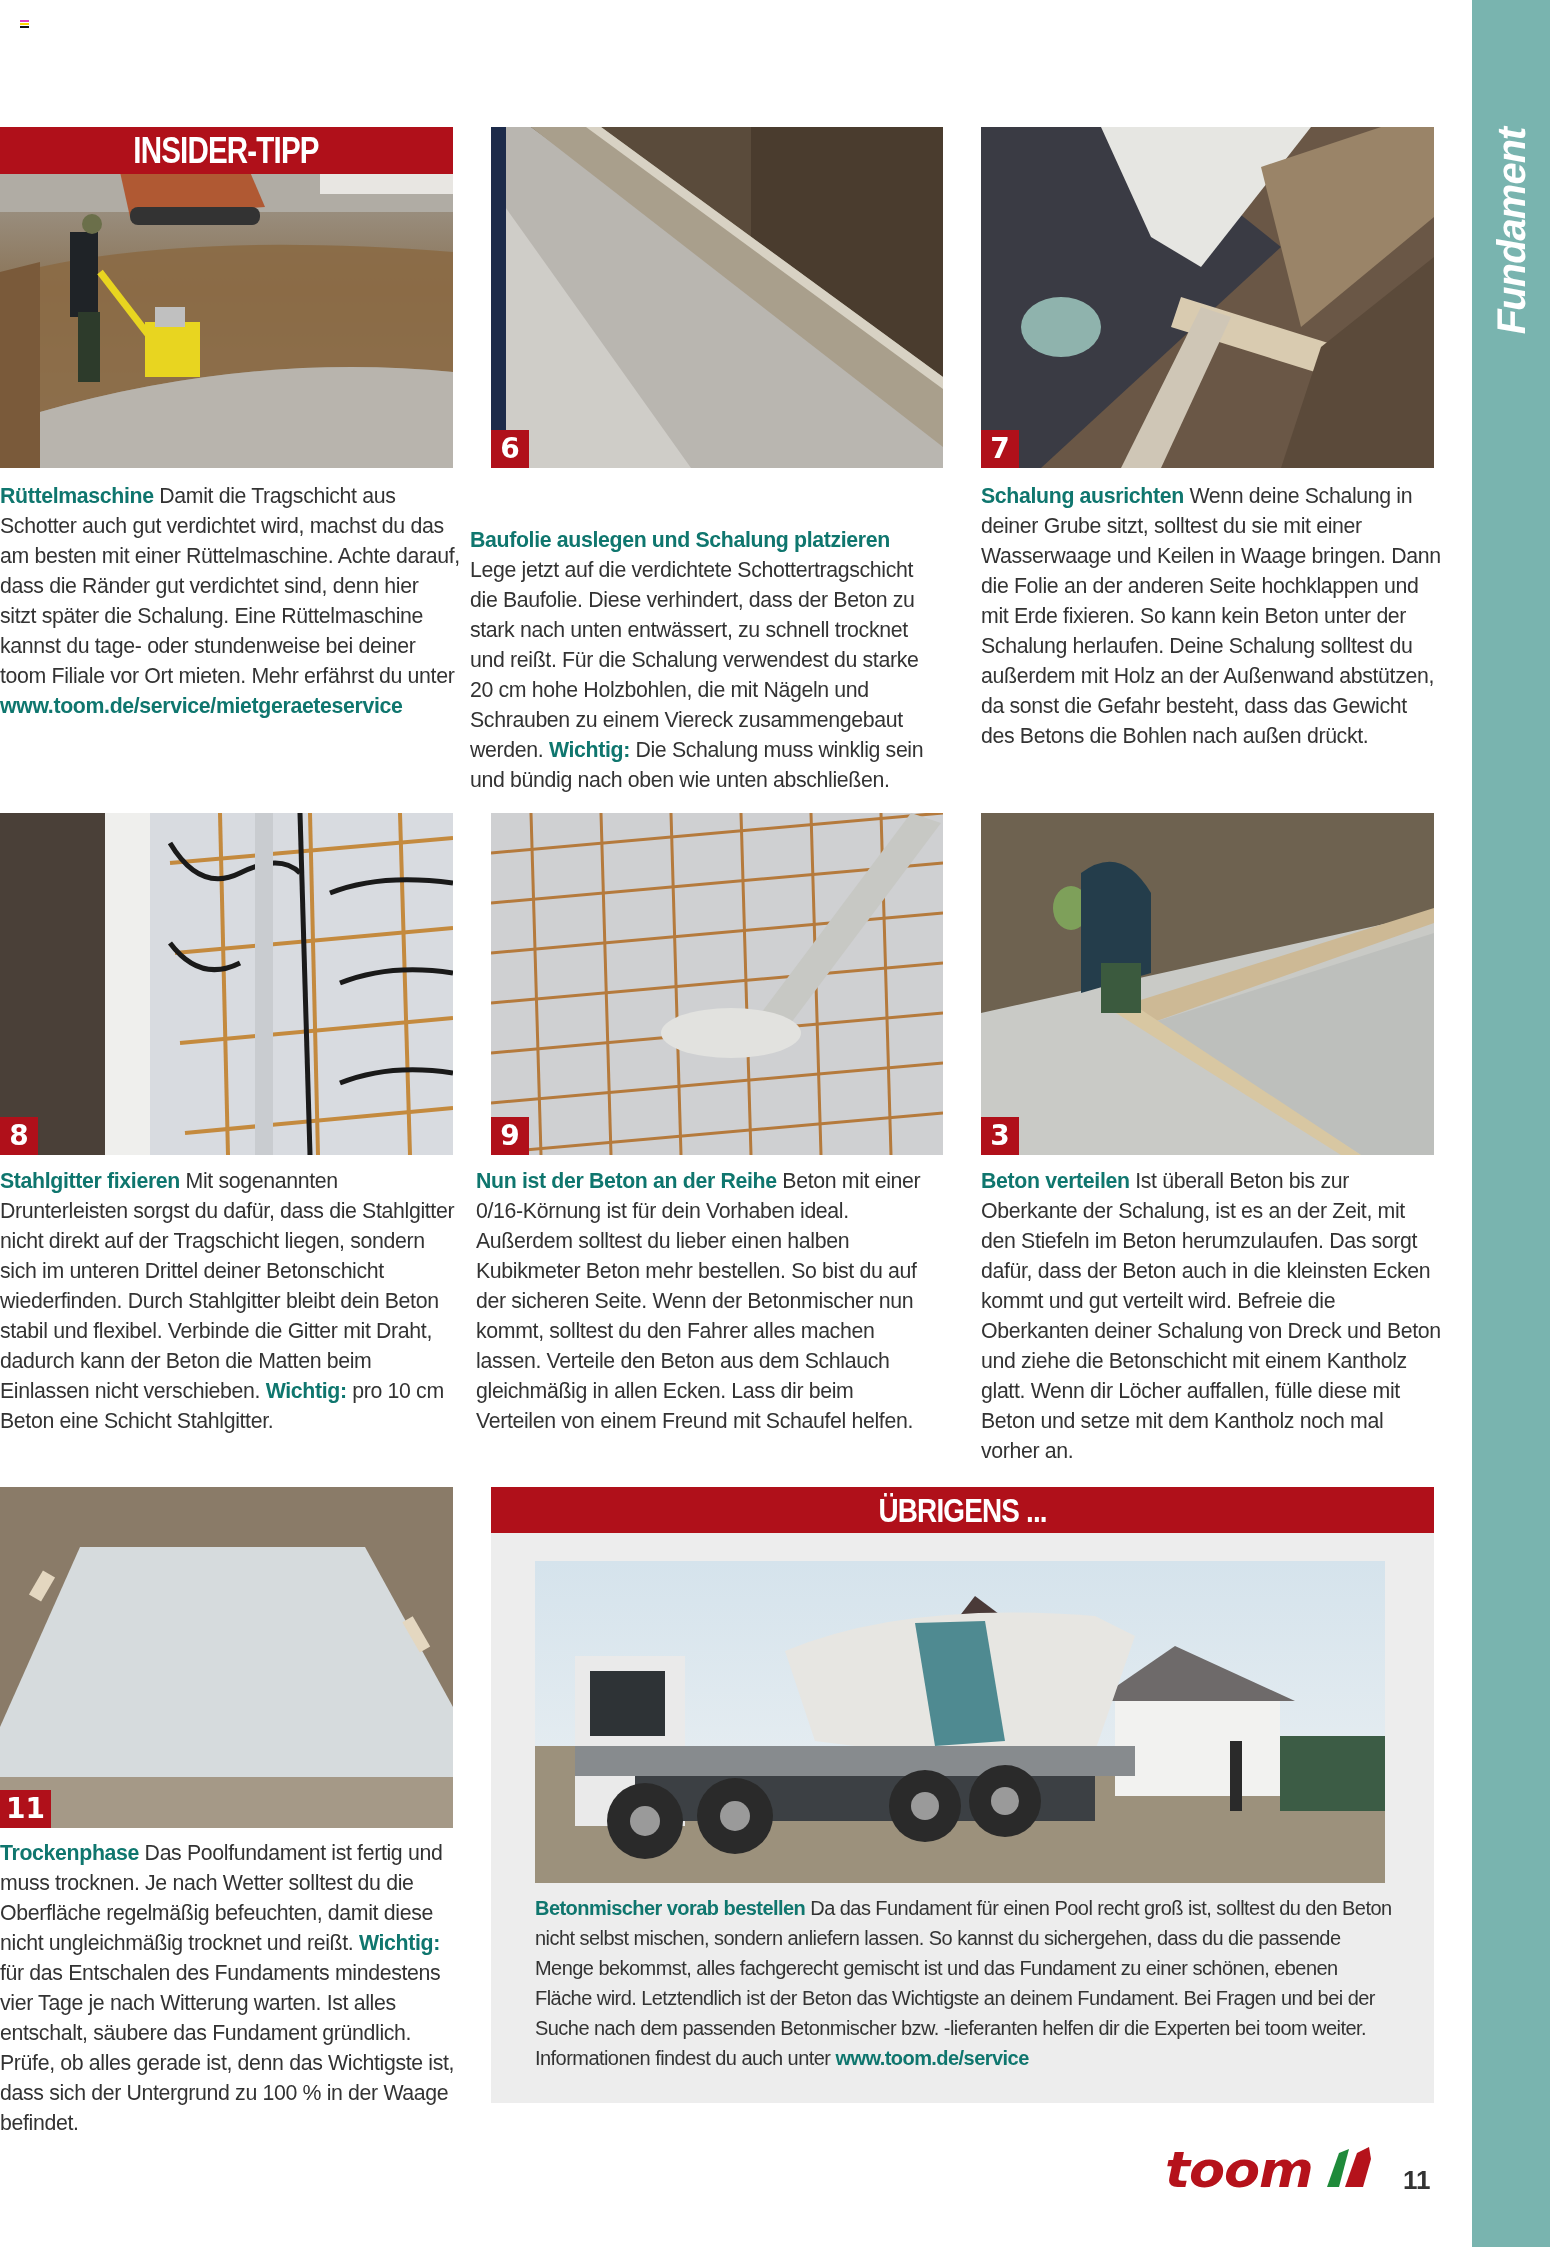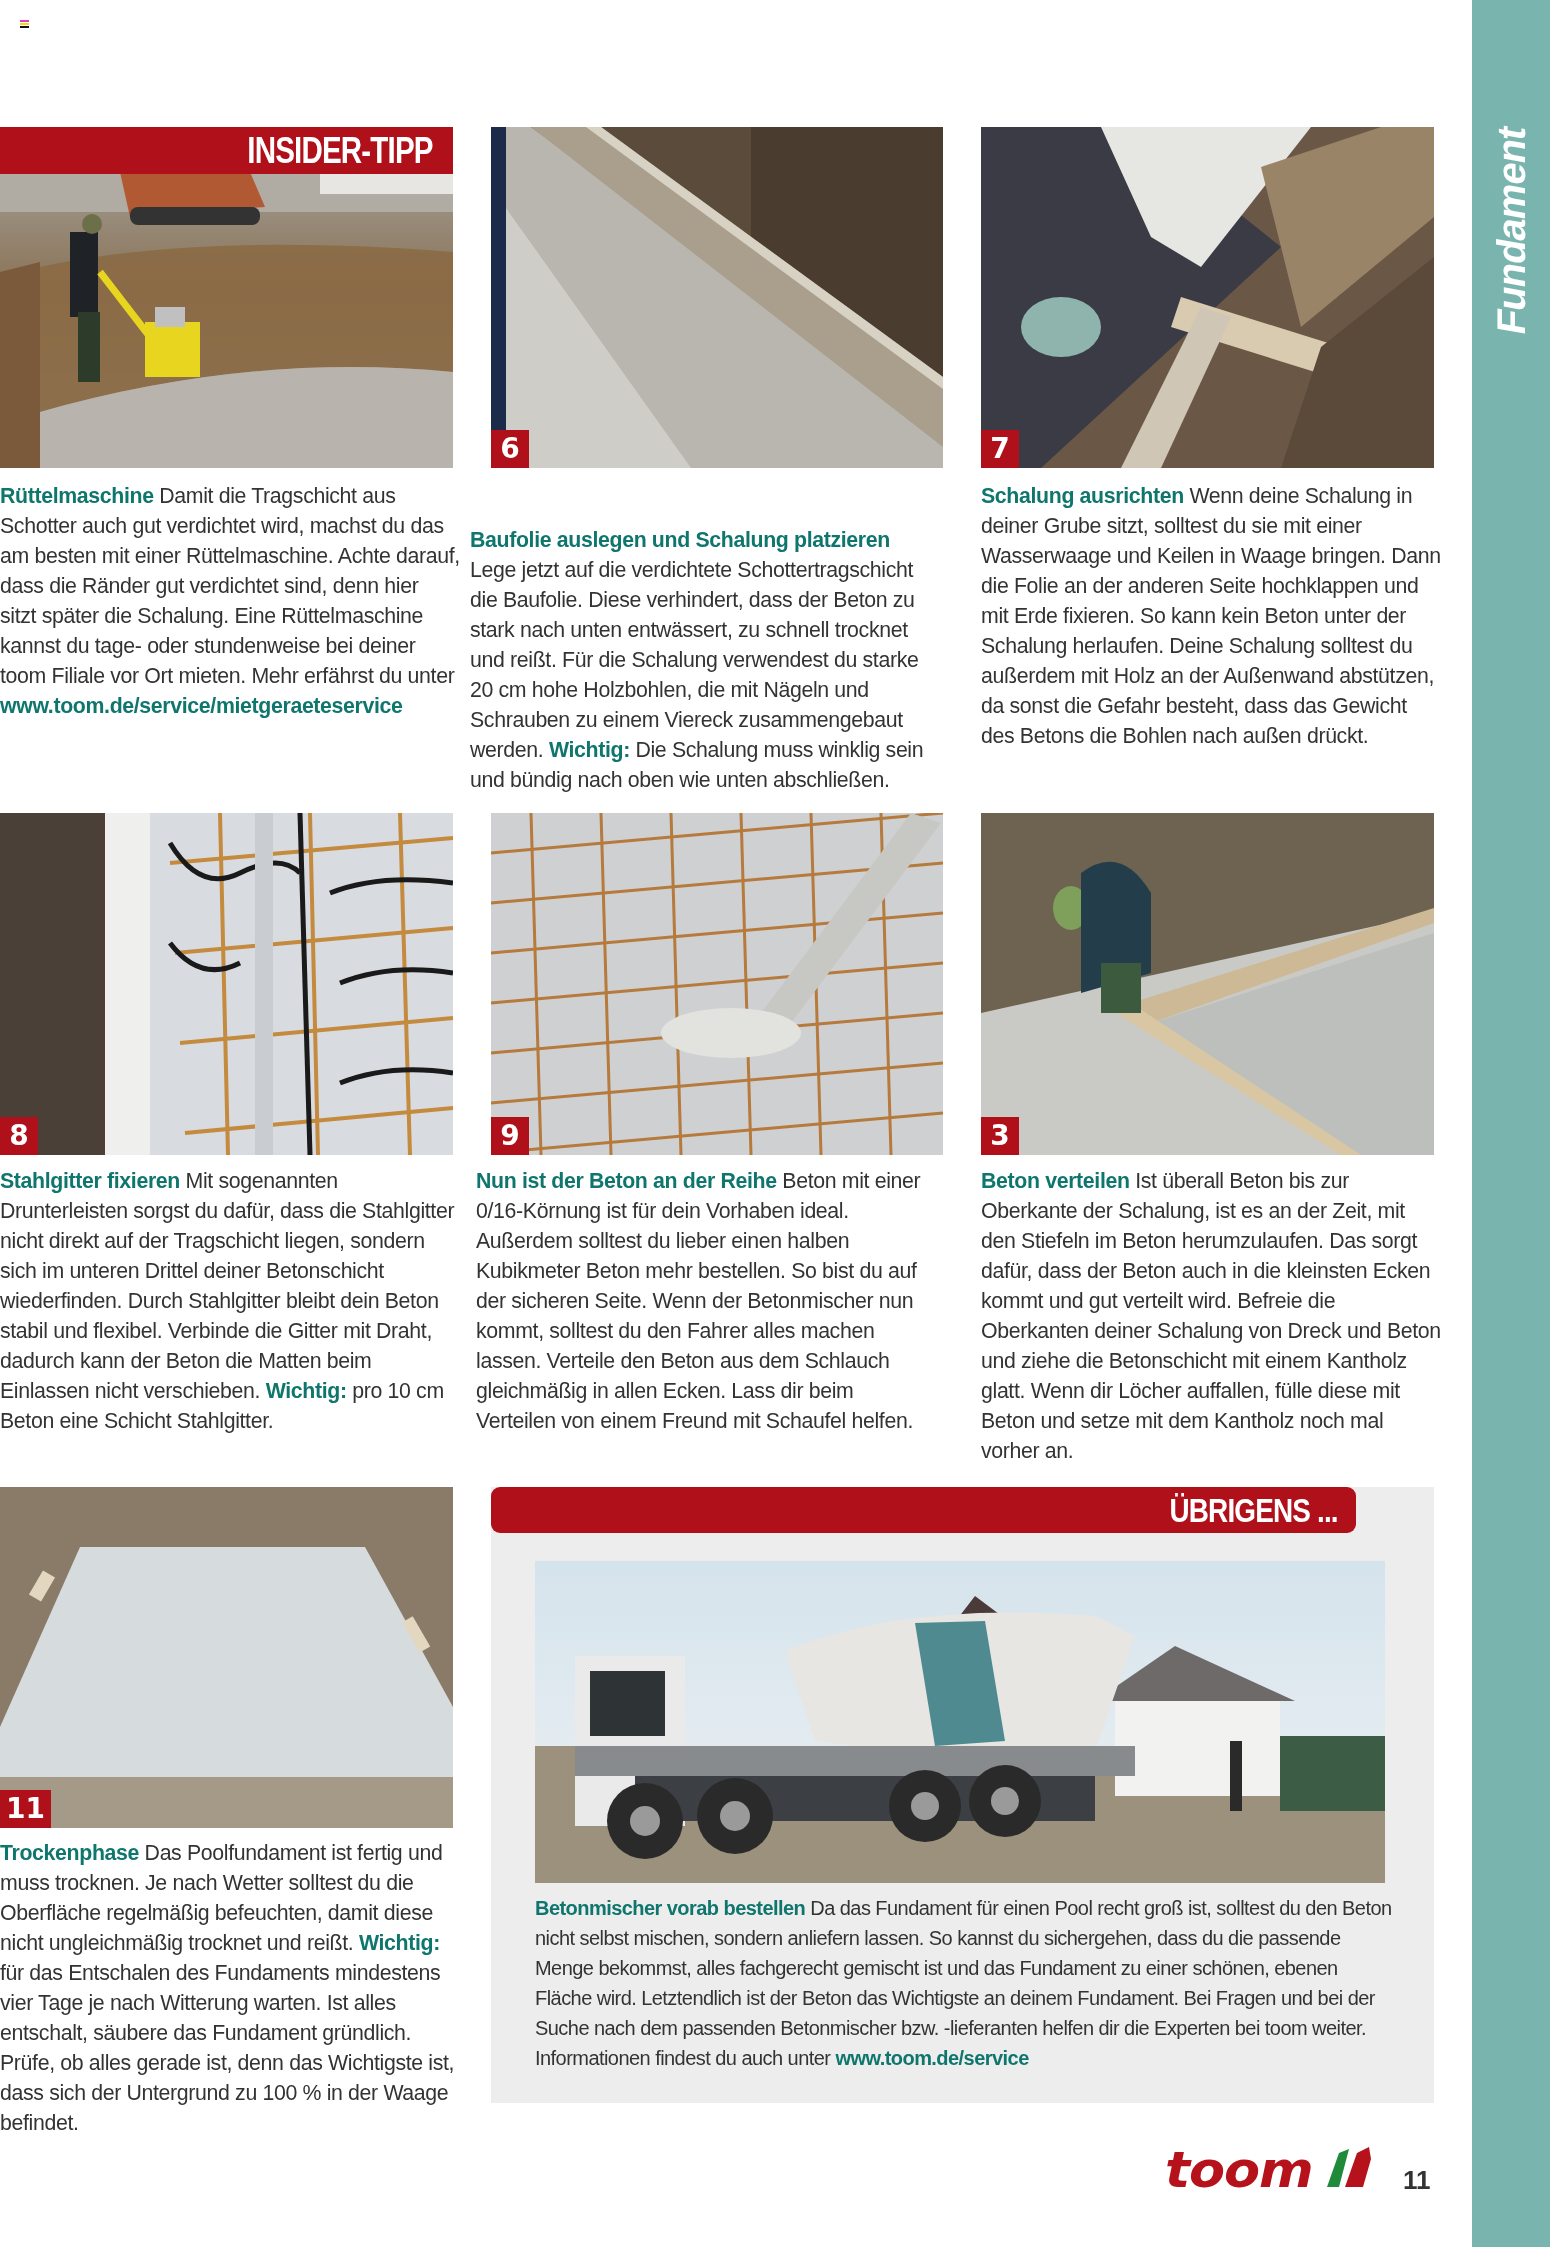--- a/index.html
+++ b/index.html
@@ -21,21 +21,21 @@
   }
 
   .photo { position: absolute; overflow: hidden; }
   .photo .badge {
     position: absolute; left: 0; bottom: 0; height: 38px; min-width: 38px; padding: 0 6px;
     background: #b0101a; color: #fff; font-weight: bold; font-size: 28px; line-height: 38px;
     text-align: center; font-family: "DejaVu Sans", sans-serif;
   }
 
   .banner {
-    position: absolute; background: #b0101a; color: #ffffff; text-align: right;
+    position: absolute; background: #b0101a; color: #ffffff; text-align: center;
     font-weight: bold; font-family: "Liberation Sans", sans-serif;
     letter-spacing: -1px; transform-origin: center;
   }
   .banner span { display: inline-block; transform: scaleX(0.82); }
 
   .textblock {
     position: absolute; font-size: 21.3px; line-height: 30px; color: #333333;
     font-family: "Liberation Sans", sans-serif; letter-spacing: -0.35px;
   }
   .textblock .lead, .textblock b { font-weight: bold; color: #0f766e; }
@@ -214,21 +214,21 @@
     <rect x="35" y="85" width="14" height="28" fill="#e4d7c0" transform="rotate(30 42 99)"></rect>
     <rect x="410" y="130" width="12" height="35" fill="#e4d7c0" transform="rotate(-30 416 147)"></rect>
   </svg>
   <div class="badge">11</div>
 </div>
 <div class="textblock" style="left:0; top:1838px; width:460px;">
   <span class="lead">Trockenphase</span><span> Das Poolfundament ist fertig und muss trocknen. Je nach Wetter solltest du die Oberfläche regelmäßig befeuchten, damit diese nicht ungleichmäßig trocknet und reißt. </span><b>Wichtig:</b><span> für das Entschalen des Fundaments mindestens vier Tage je nach Witterung warten. Ist alles entschalt, säubere das Fundament gründlich. Prüfe, ob alles gerade ist, denn das Wichtigste ist, dass sich der Untergrund zu 100 % in der Waage befindet.</span>
 </div>
 
 <div class="box"></div>
-<div class="banner" style="left:491px; top:1487px; width:865px; height:46px; font-size:34px; line-height:46px;border-radius:9px;">
+<div class="banner" style="left:491px; top:1487px; width:943px; height:46px; font-size:34px; line-height:46px;">
   <span>ÜBRIGENS ...</span>
 </div>
 <div class="photo" style="left:535px; top:1561px; width:850px; height:322px;" title="Betonmischer-LKW vor einem Haus">
   <svg width="850" height="322" viewBox="0 0 850 322">
     <defs>
       <linearGradient id="sky" x1="0" y1="0" x2="0" y2="1">
         <stop offset="0" stop-color="#d5e3ec"></stop>
           <stop offset="1" stop-color="#eef2f4"></stop>
       </linearGradient>
     </defs>

